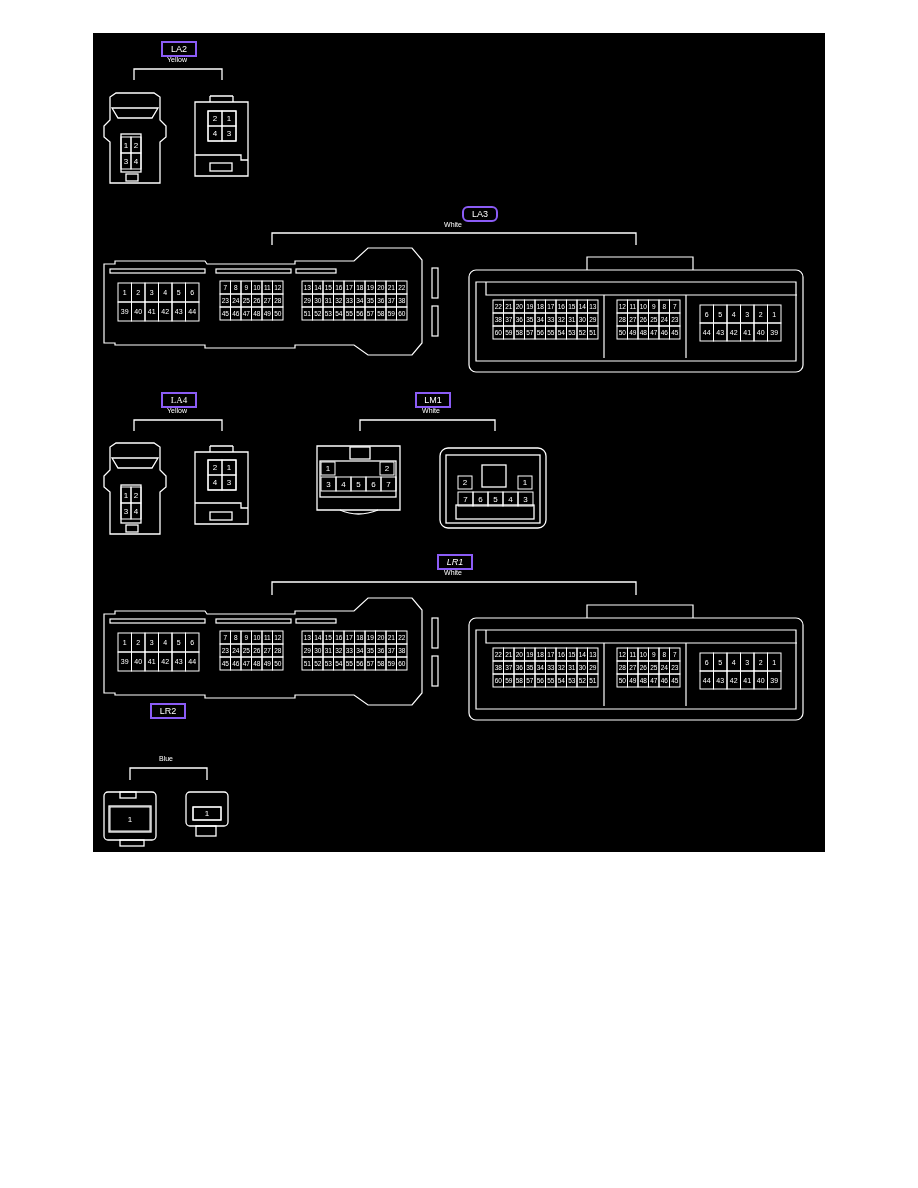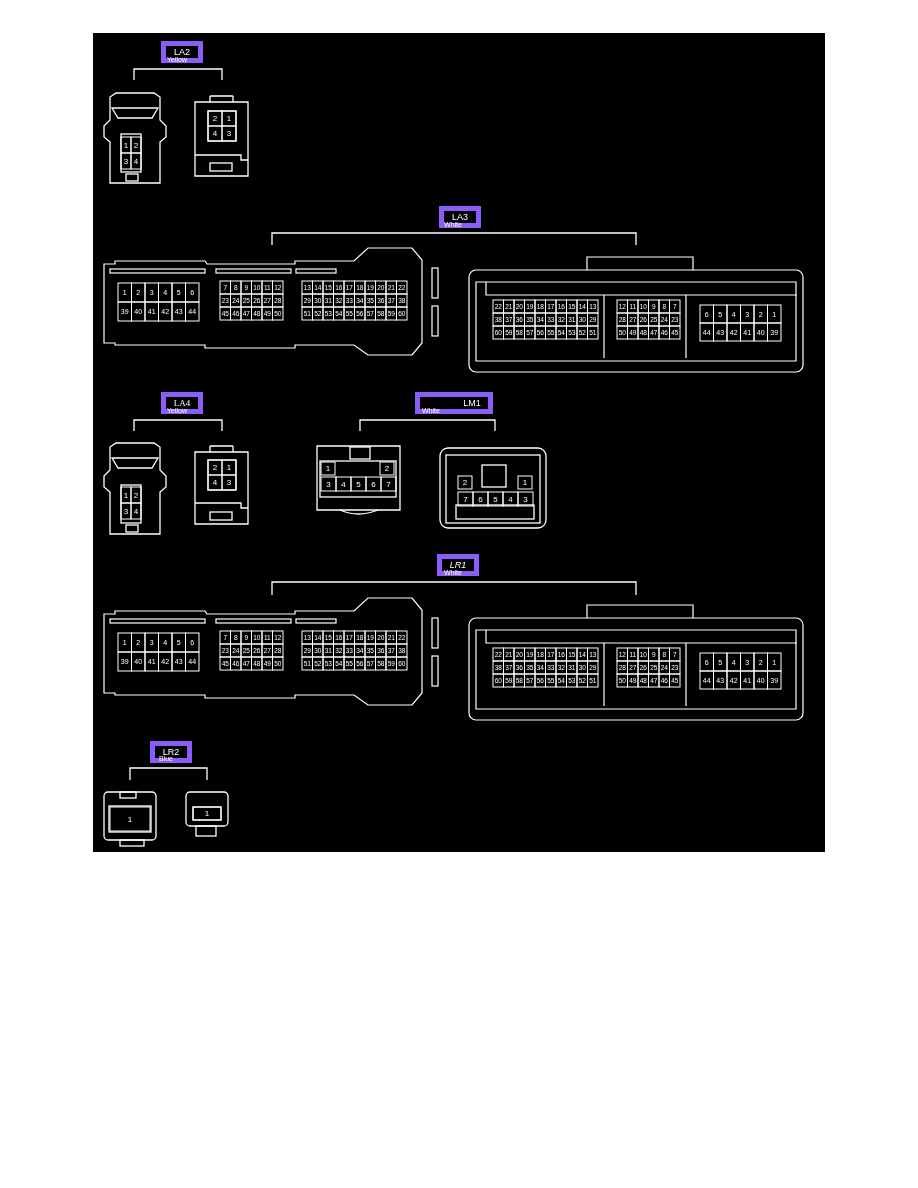--- a/index.html
+++ b/index.html
@@ -1,42 +1,42 @@
 <!DOCTYPE html>
 <html><head>
 <meta charset="utf-8">
 <style>
   html, body { margin:0; padding:0; background:#ffffff; }
   body { width:918px; height:1188px; position:relative; overflow:hidden; font-family:"Liberation Sans", sans-serif; }
   #panel { position:absolute; left:93px; top:33px; width:732px; height:819px; background:#000000; }
   svg text { font-family:"Liberation Sans", sans-serif; fill:#ffffff; }
-  .lbl-box { position:absolute; border:5px solid #8b5cf6; color:#fff; font-size:9px; text-align:center; line-height:12px; height:12px; }
+  .lbl-box { position:absolute; border:2px solid #8b5cf6; color:#fff; font-size:9px; text-align:center; line-height:12px; height:12px; }
   .color-lbl { position:absolute; color:#fff; font-size:7px; text-align:center; }
 </style>
 </head>
 <body>
 
 <div id="panel"></div>
 
 <div class="lbl-box" style="left:161px;top:41px;width:32px;">LA2</div>
 <div class="color-lbl" style="left:152px;top:56px;width:50px;">Yellow</div>
 
-<div class="lbl-box" style="left:439px;top:206px;width:32px;">LA3</div>
+<div class="lbl-box" style="left:462px;top:206px;width:32px;border-radius:6px;">LA3</div>
 <div class="color-lbl" style="left:428px;top:221px;width:50px;">White</div>
 
 <div class="lbl-box" style="left:161px;top:392px;width:32px;font-family:Liberation Serif, serif;">LA4</div>
 <div class="color-lbl" style="left:152px;top:407px;width:50px;">Yellow</div>
 
-<div class="lbl-box" style="left:415px;top:392px;width:32px;padding-left:36px;">LM1</div>
+<div class="lbl-box" style="left:415px;top:392px;width:32px;">LM1</div>
 <div class="color-lbl" style="left:406px;top:407px;width:50px;">White</div>
 
 <div class="lbl-box" style="left:437px;top:554px;width:32px;font-style:italic;">LR1</div>
 <div class="color-lbl" style="left:428px;top:569px;width:50px;">White</div>
 
-<div class="lbl-box" style="left:150px;top:741px;width:32px;">LR2</div>
+<div class="lbl-box" style="left:150px;top:703px;width:32px;">LR2</div>
 <div class="color-lbl" style="left:141px;top:755px;width:50px;">Blue</div>
 
 <svg id="draw" width="918" height="1188" style="position:absolute;left:0;top:0;">
   <g fill="none" stroke="#fff" stroke-width="1.3">
 
     <path d="M134,80 V69 H222 V80"></path>
     <path d="M272,245 V233 H636 V245"></path>
     <path d="M134,431 V420 H222 V431"></path>
     <path d="M360,431 V420 H495 V431"></path>
     <path d="M272,595 V582 H636 V595"></path>

